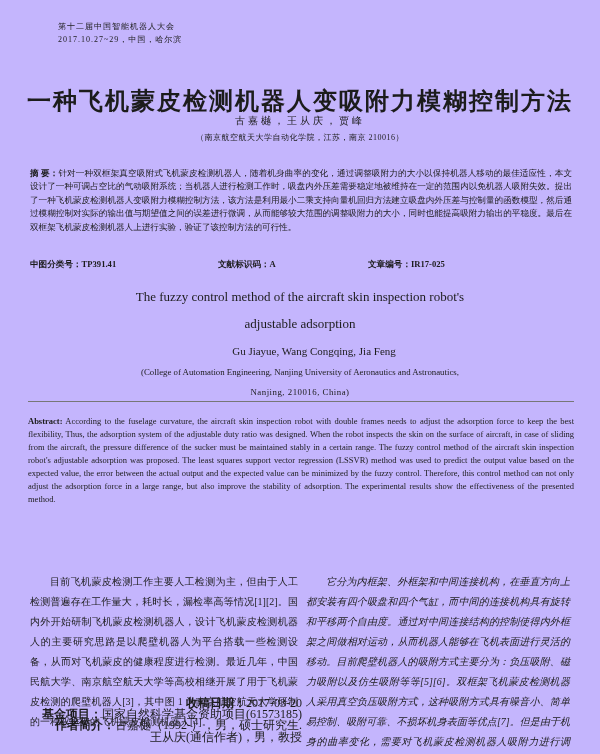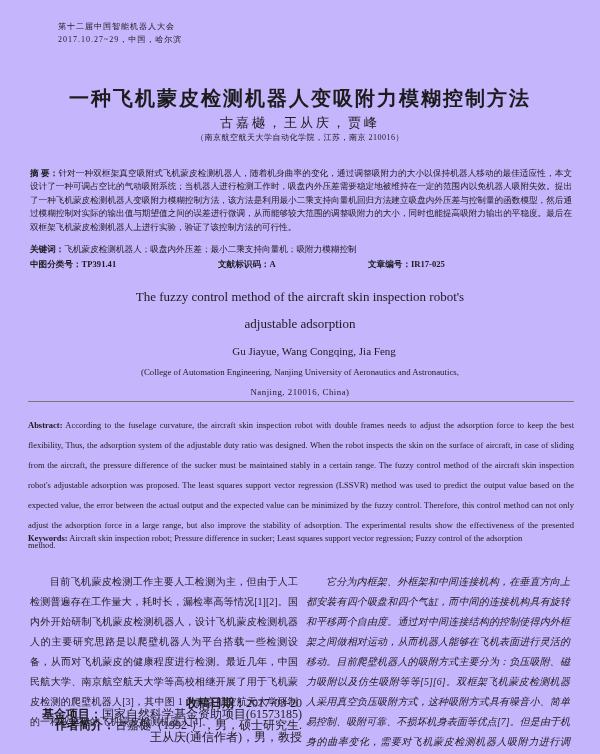--- a/index.html
+++ b/index.html
@@ -10,37 +10,37 @@
     background:#c4b5fd;
     color:#1c1c1c;
     font-family:"Liberation Serif","DejaVu Serif",serif;
     overflow:hidden;
     box-sizing:border-box;
   }
   .b{font-weight:bold;}
   .center{text-align:center;left:0;right:0;}
 
   .hdr{position:absolute;left:58px;top:20px;font-size:8px;line-height:13px;letter-spacing:1px;}
-  .title-cn{position:absolute;top:85px;font-size:20px;font-weight:bold;letter-spacing:2px;}
-  .authors-cn{position:absolute;top:114px;font-size:13px;letter-spacing:3px;}
+  .title-cn{position:absolute;top:85px;font-size:24px;font-weight:bold;letter-spacing:2px;}
+  .authors-cn{position:absolute;top:114px;font-size:10px;letter-spacing:3px;}
   .affil-cn{position:absolute;top:132px;font-size:8px;letter-spacing:0.5px;}
 
   .abs-cn{position:absolute;left:30px;right:28px;top:158px;font-size:8.6px;line-height:13.6px;text-align:justify;}
   .kw-cn{position:absolute;left:30px;right:28px;top:244px;font-size:8.6px;}
   .cls{position:absolute;left:30px;right:28px;top:259px;font-size:8.6px;}
   .cls .seg1{display:inline-block;width:188px;}
   .cls .seg2{display:inline-block;width:150px;}
 
   .title-en{position:absolute;top:283px;font-size:13px;font-weight:normal;line-height:27px;}
   .authors-en{position:absolute;top:345px;font-size:11px;padding-left:28px;}
   .affil-en1{position:absolute;top:367px;font-size:8.8px;}
   .affil-en2{position:absolute;top:387px;font-size:8.8px;letter-spacing:0.5px;}
 
   .rule{position:absolute;left:28px;right:26px;top:401px;border-top:1px solid #777;height:0;}
-  .abs-en{position:absolute;left:28px;right:26px;top:406px;font-size:8.5px;line-height:20px;text-align:justify;}
+  .abs-en{position:absolute;left:28px;right:26px;top:406px;font-size:8.5px;line-height:13px;text-align:justify;}
   .kw-en{position:absolute;left:28px;right:26px;top:531px;font-size:8.5px;line-height:15.5px;text-align:justify;}
 
   .col{position:absolute;top:562px;font-size:10px;line-height:20px;text-align:justify;text-indent:2em;}
   .col-left{left:30px;width:268px;}
   .col-right{left:306px;width:264px;font-style:italic;}
 
   .footnotes{position:absolute;left:30px;top:698px;width:272px;font-size:12px;line-height:11.2px;text-align:right;}
   .footnotes .cont{padding-left:38px;}
 </style>
 </head>
@@ -52,40 +52,38 @@
     <div>第十二届中国智能机器人大会</div>
     <div>2017.10.27~29，中国，哈尔滨</div>
   </div>
 
   <div class="title-cn center">一种飞机蒙皮检测机器人变吸附力模糊控制方法</div>
   <div class="authors-cn center">古嘉樾，王从庆，贾峰</div>
   <div class="affil-cn center">（南京航空航天大学自动化学院，江苏，南京 210016）</div>
 
   <p class="abs-cn"><span class="b">摘 要：</span><span>针对一种双框架真空吸附式飞机蒙皮检测机器人，随着机身曲率的变化，通过调整吸附力的大小以保持机器人移动的最佳适应性，本文设计了一种可调占空比的气动吸附系统；当机器人进行检测工作时，吸盘内外压差需要稳定地被维持在一定的范围内以免机器人吸附失效。提出了一种飞机蒙皮检测机器人变吸附力模糊控制方法，该方法是利用最小二乘支持向量机回归方法建立吸盘内外压差与控制量的函数模型，然后通过模糊控制对实际的输出值与期望值之间的误差进行微调，从而能够较大范围的调整吸附力的大小，同时也能提高吸附力输出的平稳度。最后在双框架飞机蒙皮检测机器人上进行实验，验证了该控制方法的可行性。</span></p>
 
-  <div class="kw-cn"><span class="b">关键词：</span><span>飞机蒙皮检测机器人；吸盘内外压差；最小二乘支持向量机；吸附力模糊控制</span></div>
 
   <div class="cls">
     <span class="seg1"><span class="b">中图分类号：</span><span class="b">TP391.41</span></span><span class="seg2"><span class="b">文献标识码：</span><span class="b">A</span></span><span class="seg3"><span class="b">文章编号：</span><span class="b">IR17-025</span></span>
   </div>
 
   <div class="title-en center">
     <div>The fuzzy control method of the aircraft skin inspection robot's</div>
     <div>adjustable adsorption</div>
   </div>
 
   <div class="authors-en center">Gu Jiayue, Wang Congqing, Jia Feng</div>
   <div class="affil-en1 center">(College of Automation Engineering,  Nanjing University of Aeronautics and Astronautics,</div>
   <div class="affil-en2 center">Nanjing,  210016,  China)</div>
 
   <div class="rule"></div>
 
   <p class="abs-en"><span class="b">Abstract:</span><span> According to the fuselage curvature, the aircraft skin inspection robot with double frames needs to adjust the adsorption force to keep the best flexibility, Thus, the adsorption system of the adjustable duty ratio was designed. When the robot inspects the skin on the surface of aircraft, in case of sliding from the aircraft, the pressure difference of the sucker must be maintained stably in a certain range. The fuzzy control method of the aircraft skin inspection robot's adjustable adsorption was proposed. The least squares support vector regression (LSSVR) method was used to predict the output value based on the expected value, the error between the actual output and the expected value can be minimized by the fuzzy control. Therefore, this control method can not only adjust the adsorption force in a large range, but also improve the stability of adsorption. The experimental results show the effectiveness of the presented method.</span></p>
 
-  <div class="kw-en"><span class="b">Keywords:</span><span> Aircraft skin inspection robot; Pressure difference in sucker; Least squares support vector regression; Fuzzy control of the adsorption</span></div>
 
   <p class="col col-left">目前飞机蒙皮检测工作主要人工检测为主，但由于人工检测普遍存在工作量大，耗时长，漏检率高等情况[1][2]。国内外开始研制飞机蒙皮检测机器人，设计飞机蒙皮检测机器人的主要研究思路是以爬壁机器人为平台搭载一些检测设备，从而对飞机蒙皮的健康程度进行检测。最近几年，中国民航大学、南京航空航天大学等高校相继开展了用于飞机蒙皮检测的爬壁机器人[3]，其中图 1 为南京航空航天大学研制的一种双框架的飞机蒙皮检测机器人[4]。</p>
   <p class="col col-right">它分为内框架、外框架和中间连接机构，在垂直方向上都安装有四个吸盘和四个气缸，而中间的连接机构具有旋转和平移两个自由度。通过对中间连接结构的控制使得内外框架之间做相对运动，从而机器人能够在飞机表面进行灵活的移动。目前爬壁机器人的吸附方式主要分为：负压吸附、磁力吸附以及仿生吸附等等[5][6]。双框架飞机蒙皮检测机器人采用真空负压吸附方式，这种吸附方式具有噪音小、简单易控制、吸附可靠、不损坏机身表面等优点[7]。但是由于机身的曲率变化，需要对飞机蒙皮检测机器人吸附力进行调整，以提高运动的速度和曲率的适应能力。</p>
 
   <div class="footnotes">
     <div><span class="b">收稿日期：</span><span>2017-03-20</span></div>
     <div><span class="b">基金项目：</span><span>国家自然科学基金资助项目(61573185)</span></div>
     <div><span class="b">作者简介：</span><span>古嘉樾（1992-），男，硕士研究生.</span></div>
     <div class="cont">王从庆(通信作者)，男，教授</div>
   </div>

